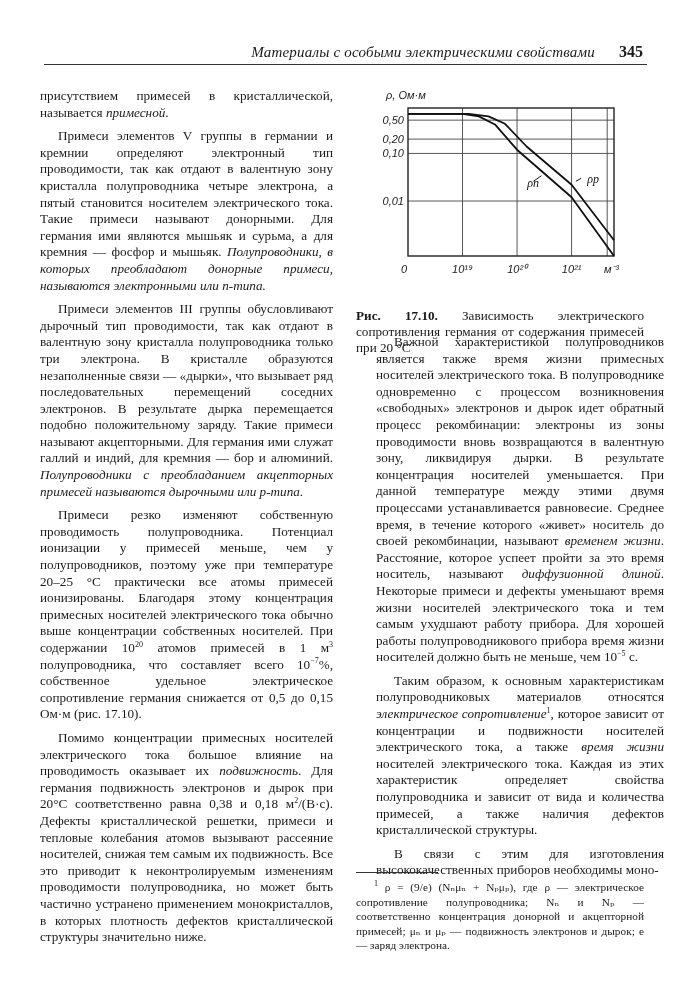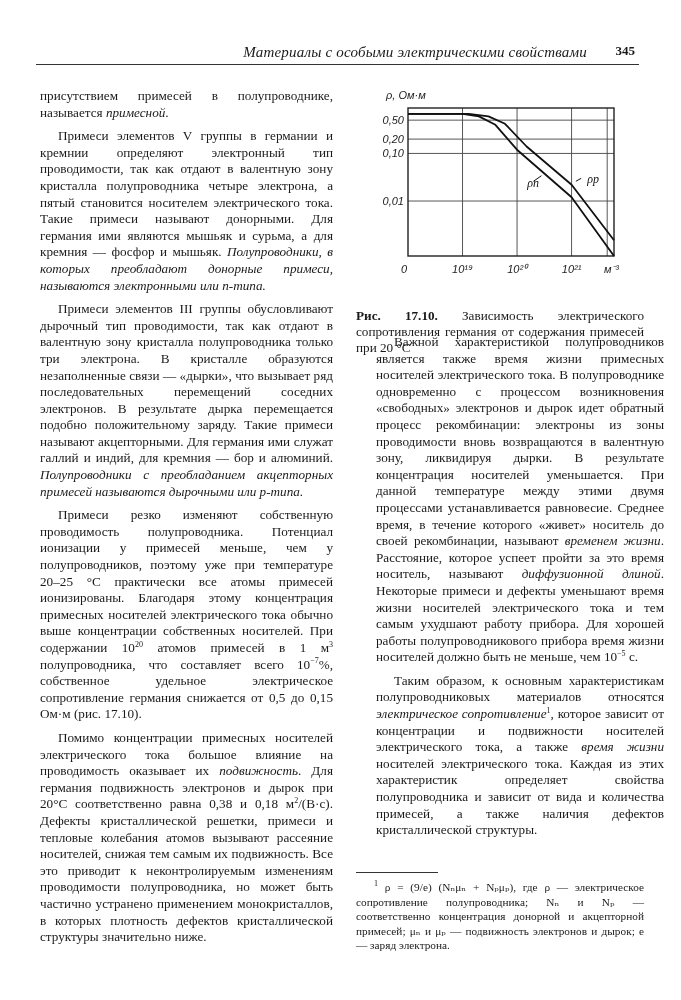--- a/index.html
+++ b/index.html
@@ -1,21 +1,21 @@
 <!DOCTYPE html>
 <html><head>
 <meta charset="utf-8">
 <style>
   html, body { margin:0; padding:0; background:#fff; }
   body { width:681px; height:1000px; position:relative; overflow:hidden;
          font-family:"Liberation Serif", "DejaVu Serif", serif; color:#1a1a1a; }
-  .header { position:absolute; left:36px; top:40px; width:603px; height:24px;
+  .header { position:absolute; left:44px; top:40px; width:603px; height:24px;
             border-bottom:1.5px solid #333;text-align:right; }
   .header-title { position:absolute; right:52px; top:4px; font-style:italic; font-size:15px; letter-spacing:0.2px; }
-  .header-page { position:absolute; right:4px; top:3px; font-weight:bold; font-size:13px; }
+  .header-page { position:absolute; right:4px; top:3px; font-weight:bold; font-size:16px; }
   .col { position:absolute; font-size:13.2px; line-height:16.6px; text-align:justify; hyphens:manual; }
   .left { left:40px; top:88px; width:293px; }
   .right { left:376px; top:334px; width:288px; }
   .col p { margin:0 0 7px 0; text-indent:18px; }
   .col p.noindent { text-indent:0; }
   em { }
   sup { font-size:8px; line-height:0;margin-top:35px; }
   .chart { position:absolute; left:356px; top:88px; width:295px; height:190px; }
   .caption { position:absolute; left:356px; top:276px; width:288px; font-size:13.2px; line-height:16px; text-align:justify;margin-top:32px; }
   .caption b { font-weight:bold; }
@@ -25,21 +25,21 @@
 </style>
 </head>
 <body>
 
 <div class="header">
   <span class="header-title">Материалы с особыми электрическими свойствами</span>
   <span class="header-page">345</span>
 </div>
 
 <div class="col left">
-  <p class="noindent"><span>присутствием примесей в полупроводнике, называется </span><em>примесной</em><span>.</span></p>
+  <p class="noindent"><span>присутствием примесей в кристаллической, называется </span><em>примесной</em><span>.</span></p>
   <p><span>Примеси элементов V группы в германии и кремнии определяют электронный тип проводимости, так как отдают в валентную зону кристалла полупроводника четыре электрона, а пятый становится носителем электрического тока. Такие примеси называют донорными. Для германия ими являются мышьяк и сурьма, а для кремния — фосфор и мышьяк. </span><em>Полупроводники, в которых преобладают донорные примеси, называются электронными или n-типа.</em></p>
   <p><span>Примеси элементов III группы обусловливают дырочный тип проводимости, так как отдают в валентную зону кристалла полупроводника только три электрона. В кристалле образуются незаполненные связи — «дырки», что вызывает ряд последовательных перемещений соседних электронов. В результате дырка перемещается подобно положительному заряду. Такие примеси называют акцепторными. Для германия ими служат галлий и индий, для кремния — бор и алюминий. </span><em>Полупроводники с преобладанием акцепторных примесей называются дырочными или p-типа.</em></p>
   <p><span>Примеси резко изменяют собственную проводимость полупроводника. Потенциал ионизации у примесей меньше, чем у полупроводников, поэтому уже при температуре 20–25 °C практически все атомы примесей ионизированы. Благодаря этому концентрация примесных носителей электрического тока обычно выше концентрации собственных носителей. При содержании 10</span><sup>20</sup><span> атомов примесей в 1 м</span><sup>3</sup><span> полупроводника, что составляет всего 10</span><sup>−7</sup><span>%, собственное удельное электрическое сопротивление германия снижается от 0,5 до 0,15 Ом·м (рис. 17.10).</span></p>
   <p><span>Помимо концентрации примесных носителей электрического тока большое влияние на проводимость оказывает их </span><em>подвижность</em><span>. Для германия подвижность электронов и дырок при 20°C соответственно равна 0,38 и 0,18 м</span><sup>2</sup><span>/(В·с). Дефекты кристаллической решетки, примеси и тепловые колебания атомов вызывают рассеяние носителей, снижая тем самым их подвижность. Все это приводит к неконтролируемым изменениям проводимости полупроводника, но может быть частично устранено применением монокристаллов, в которых плотность дефектов кристаллической структуры значительно ниже.</span></p>
 </div>
 
 <svg class="chart" id="chart" viewBox="0 0 295 190">
   <g id="grid">
       <line x1="106.524021498367" x2="106.524021498367" y1="20" y2="168" stroke="#444" stroke-width="0.9"></line>
       <line x1="161.048042996734" x2="161.048042996734" y1="20" y2="168" stroke="#444" stroke-width="0.9"></line>
@@ -75,18 +75,19 @@
     </g>
 </svg>
 
 <div class="caption">
   <b>Рис. 17.10.</b><span> Зависимость электрического сопротивления германия от содержания примесей при 20 °C</span>
 </div>
 
 <div class="col right">
   <p><span>Важной характеристикой полупроводников является также время жизни примесных носителей электрического тока. В полупроводнике одновременно с процессом возникновения «свободных» электронов и дырок идет обратный процесс рекомбинации: электроны из зоны проводимости вновь возвращаются в валентную зону, ликвидируя дырки. В результате концентрация носителей уменьшается. При данной температуре между этими двумя процессами устанавливается равновесие. Среднее время, в течение которого «живет» носитель до своей рекомбинации, называют </span><em>временем жизни</em><span>. Расстояние, которое успеет пройти за это время носитель, называют </span><em>диффузионной длиной</em><span>. Некоторые примеси и дефекты уменьшают время жизни носителей электрического тока и тем самым ухудшают работу прибора. Для хорошей работы полупроводникового прибора время жизни носителей должно быть не меньше, чем 10</span><sup>−5</sup><span> с.</span></p>
   <p><span>Таким образом, к основным характеристикам полупроводниковых материалов относятся </span><em>электрическое сопротивление</em><sup>1</sup><span>, которое зависит от концентрации и подвижности носителей электрического тока, а также </span><em>время жизни</em><span> носителей электрического тока. Каждая из этих характеристик определяет свойства полупроводника и зависит от вида и количества примесей, а также наличия дефектов кристаллической структуры.</span></p>
+  <p><span>В связи с этим для изготовления высококачественных приборов необходимы моно-</span></p>
 </div>
 
 <div class="footrule"></div>
 <div class="footnote">
   <span class="fn-indent"></span><sup>1</sup><span> ρ = (9/e) (Nₙμₙ + Nₚμₚ), где ρ — электрическое сопротивление полупроводника; Nₙ и Nₚ — соответственно концентрация донорной и акцепторной примесей; μₙ и μₚ — подвижность электронов и дырок; e — заряд электрона.</span>
 </div>
 
 </body></html>

